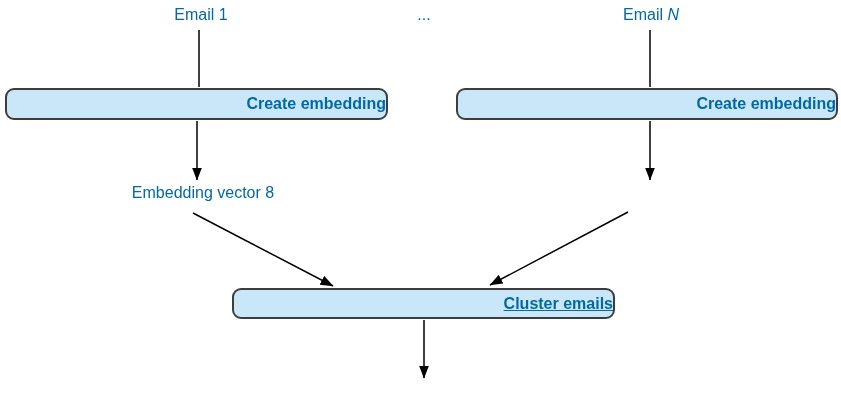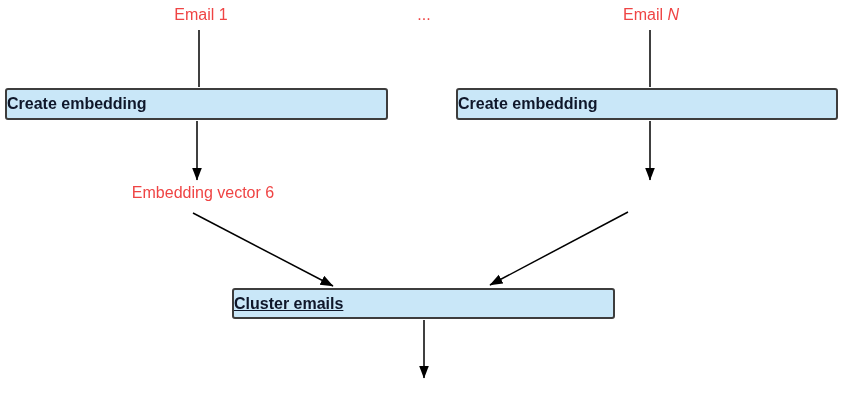--- a/index.html
+++ b/index.html
@@ -18,39 +18,39 @@
   #connectors {
     position: absolute;
     left: 0; top: 0;
     width: 841px; height: 404px;
   }
   .label {
     position: absolute;
     width: 220px;
     text-align: center;
     font-size: 16px;
-    color: #ef4444;
+    color: #0369a1;
     white-space: nowrap;
     line-height: 1.2;
   }
   .label i {
     font-style: italic;
   }
   .process-box {
     position: absolute;
     height: 28px;
     background: #c9e7f8;
     border: 2px solid #3d3d3d;
-    border-radius: 3px;
+    border-radius: 9px;
     display: flex;
     align-items: center;
-    justify-content: flex-start;
+    justify-content: flex-end;
     font-size: 16px;
     font-weight: bold;
-    color: #0f172a;
+    color: #0369a1;
   }
 </style>
 </head>
 <body>
 
 <div id="canvas">
 
   <svg id="connectors" viewBox="0 0 841 404" xmlns="http://www.w3.org/2000/svg">
     <defs>
       <marker id="arrowhead" markerUnits="userSpaceOnUse" markerWidth="14" markerHeight="11" refX="12.5" refY="5" orient="auto">
@@ -80,21 +80,21 @@
 
   <div class="process-box" style="left:5px; top:88px; width:379px;">
     <span>Create embedding</span>
   </div>
 
   <div class="process-box" style="left:456px; top:88px; width:378px;">
     <span>Create embedding</span>
   </div>
 
   <div class="label" style="left:93px; top:183px;">
-    <span>Embedding vector 6</span>
+    <span>Embedding vector 8</span>
   </div>
 
 
   <div class="process-box" style="left:232px; top:288px; width:379px; height:27px;text-decoration:underline;">
     <span>Cluster emails</span>
   </div>
 
 
 </div>
 

